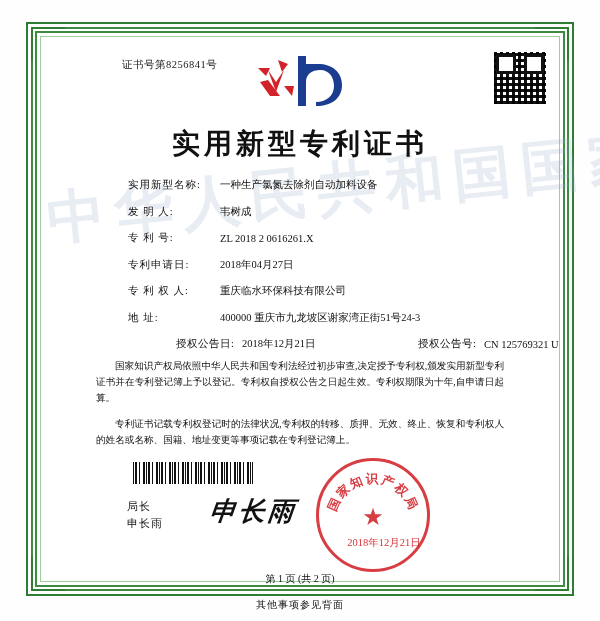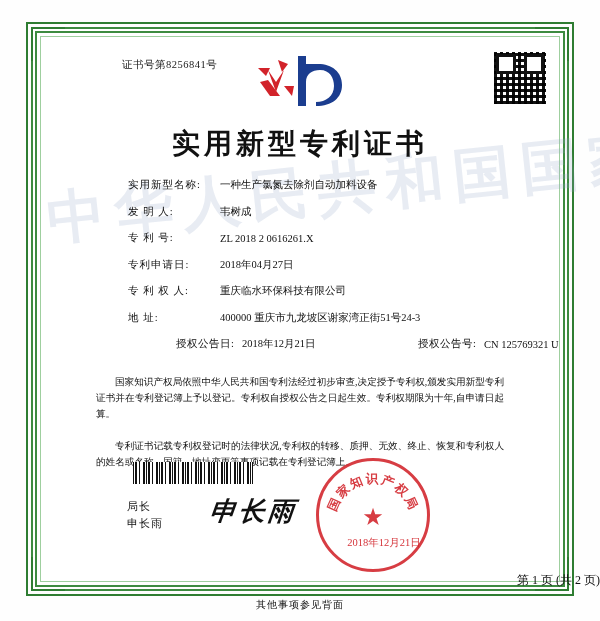--- a/index.html
+++ b/index.html
@@ -165,21 +165,21 @@
     position: absolute;
     left: 96px;
     top: 358px;
     width: 408px;
     font-family: "Liberation Serif", serif;
     font-size: 9.6px;
     line-height: 16px;
     color: #111;
     text-align: justify;
   }
-  .body-text p { margin: 16px 0 10px 0; text-indent: 19px; }
+  .body-text p { margin: 0 0 10px 0; text-indent: 19px; }
 
   
   .barcode {
     position: absolute;
     left: 133px; top: 462px;
     width: 120px; height: 22px;
     background: repeating-linear-gradient(90deg,
       #111 0 1px, #fff 1px 2px, #111 2px 4px, #fff 4px 6px,
       #111 6px 7px, #fff 7px 10px, #111 10px 12px, #fff 12px 13px);
   }
@@ -244,23 +244,23 @@
     font-size: 10.5px;
     color: #d2232a;
     opacity: 0.92;
   }
 
   
   .page-no {
     position: absolute;
     left: 0; right: 0;
     top: 572px;
-    text-align: right;
-    font-family: "Liberation Serif", serif;
-    font-size: 12px;
+    text-align: center;
+    font-family: "Liberation Serif", serif;
+    font-size: 10px;
     color: #111;
   }
   .footnote {
     position: absolute;
     left: 0; right: 0;
     top: 598px;
     text-align: center;
     font-family: "Liberation Serif", serif;
     font-size: 10px;
     color: #111;

